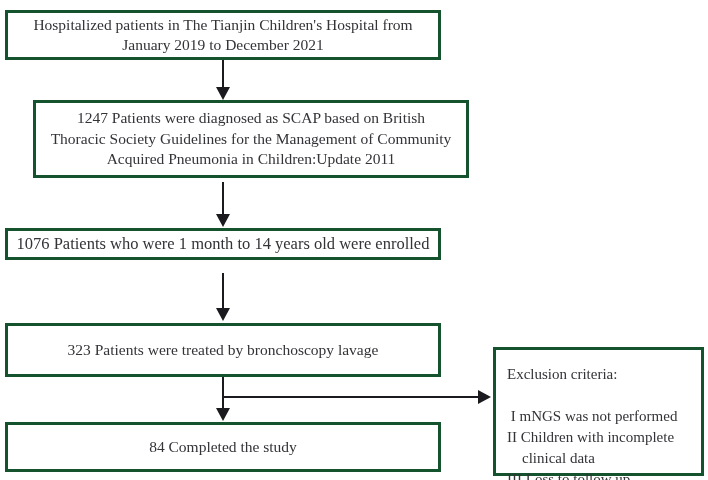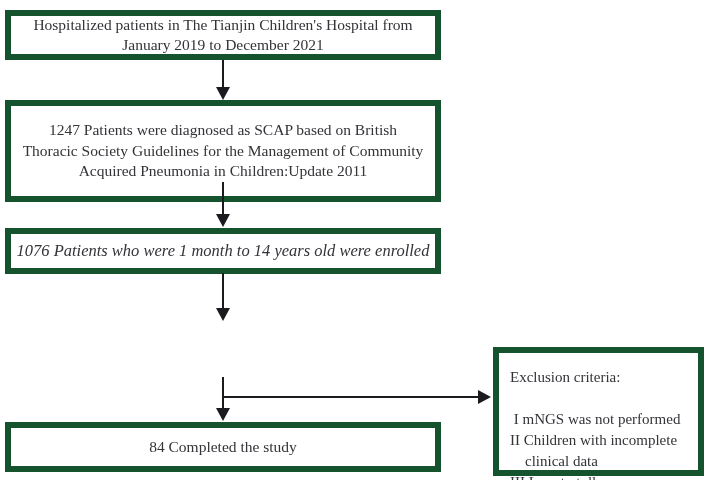--- a/index.html
+++ b/index.html
@@ -6,35 +6,35 @@
   .canvas {
     position:relative;
     width:708px; height:480px;
     background:#ffffff;
     font-family:"Liberation Serif","DejaVu Serif",serif;
     overflow:hidden;
   }
   .node {
     position:absolute;
     box-sizing:border-box;
-    border:6px solid #14532d;
+    border:3px solid #14532d;
     background:#ffffff;
     color:#333338;
     display:flex;
     align-items:center;
     justify-content:center;
     text-align:center;
     white-space:pre-wrap;
     font-size:15.5px;
     line-height:1.32;
   }
   .node-main { left:5px; width:436px; }
   #box-start        { top:10px;  height:50px; }
-  #box-diagnosed    { top:100px; height:102px; }
-  #box-enrolled     { top:228px; height:46px; font-size:16.5px;font-style:italic; }
+  #box-diagnosed    { top:100px; height:78px;margin-left:28px; }
+  #box-enrolled     { top:228px; height:32px; font-size:16.5px; }
   #box-bronchoscopy { top:323px; height:54px; }
   #box-completed    { top:422px; height:50px;text-align:center; }
   #box-exclusion {
     left:493px; top:347px; width:211px; height:129px;
     align-items:flex-start; justify-content:flex-start;
     text-align:left;
     padding:14px 4px 4px 11px;
     font-size:15px;
     line-height:1.4;
   }
@@ -84,20 +84,21 @@
 Acquired Pneumonia in Children:Update 2011</div>
 
   <div class="vstem" id="a2-stem"></div>
   <div class="head-down" id="a2-head"></div>
 
   <div class="node node-main" id="box-enrolled">1076 Patients who were 1 month to 14 years old were enrolled</div>
 
   <div class="vstem" id="a3-stem"></div>
   <div class="head-down" id="a3-head"></div>
 
+  <div class="node node-main" id="box-bronchoscopy">323 Patients were treated by bronchoscopy lavage</div>
 
   <div class="vstem" id="a4-stem"></div>
   <div class="head-down" id="a4-head"></div>
 
   <div class="hstem" id="a5-stem"></div>
   <div class="head-right" id="a5-head"></div>
 
   <div class="node node-main" id="box-completed">84 Completed the study</div>
 
   <div class="node" id="box-exclusion">Exclusion criteria:

